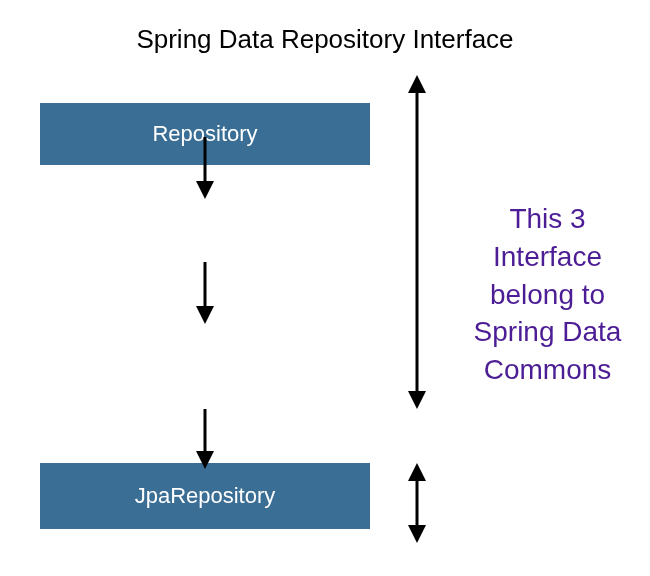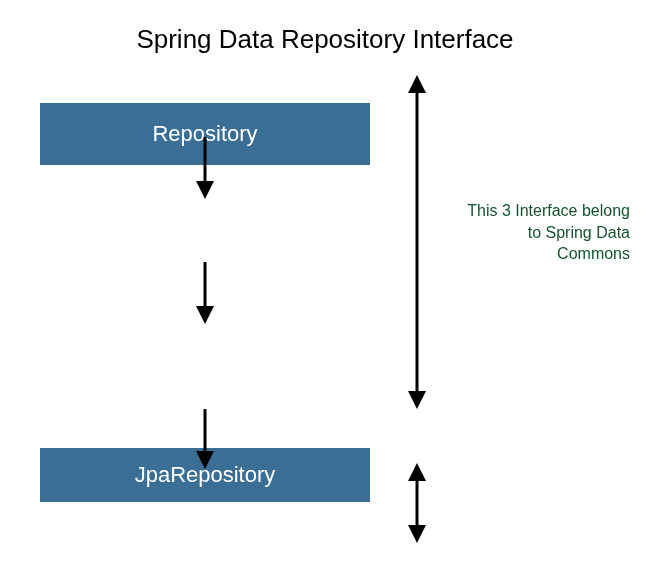--- a/index.html
+++ b/index.html
@@ -34,44 +34,44 @@
       align-items: center;
       justify-content: center;
       font-size: 22px;
       text-align: center;
       line-height: 1.25;
       padding: 8px 10px;
     }
     .box1 { top: 10px;  height: 62px; margin-top: 28px; }
     .box2 { top: 135px; height: 62px; }
     .box3 { top: 260px; height: 84px; }
-    .box4 { top: 383px; height: 54px; }
+    .box4 { top: 398px; height: 66px; }
 
     .flow-arrow {
       position: absolute;
       left: 205px; 
       transform: translateX(-50%);
     }
     .fa1 { top: 72px; }
     .fa2 { top: 197px; }
     .fa3 { top: 344px; }
 
     .bracket-arrow {
       position: absolute;
       left: 405px;
     }
     .ba1 { top: 10px; }
     .ba2 { top: 398px; }
 
     .annot {
       position: absolute;
-      color: #14532d;
-      font-size: 16px;
+      color: #4c1d95;
+      font-size: 28px;
       line-height: 1.35;
-      text-align: right;
+      text-align: center;
     }
     .annot1 { left: 465px; top: 135px; width: 165px; }
     .annot2 { left: 465px; top: 420px; width: 165px; }
   </style>
 </head>
 <body>
 
 <div class="title">Spring Data Repository Interface</div>
 
 <div class="diagram">

